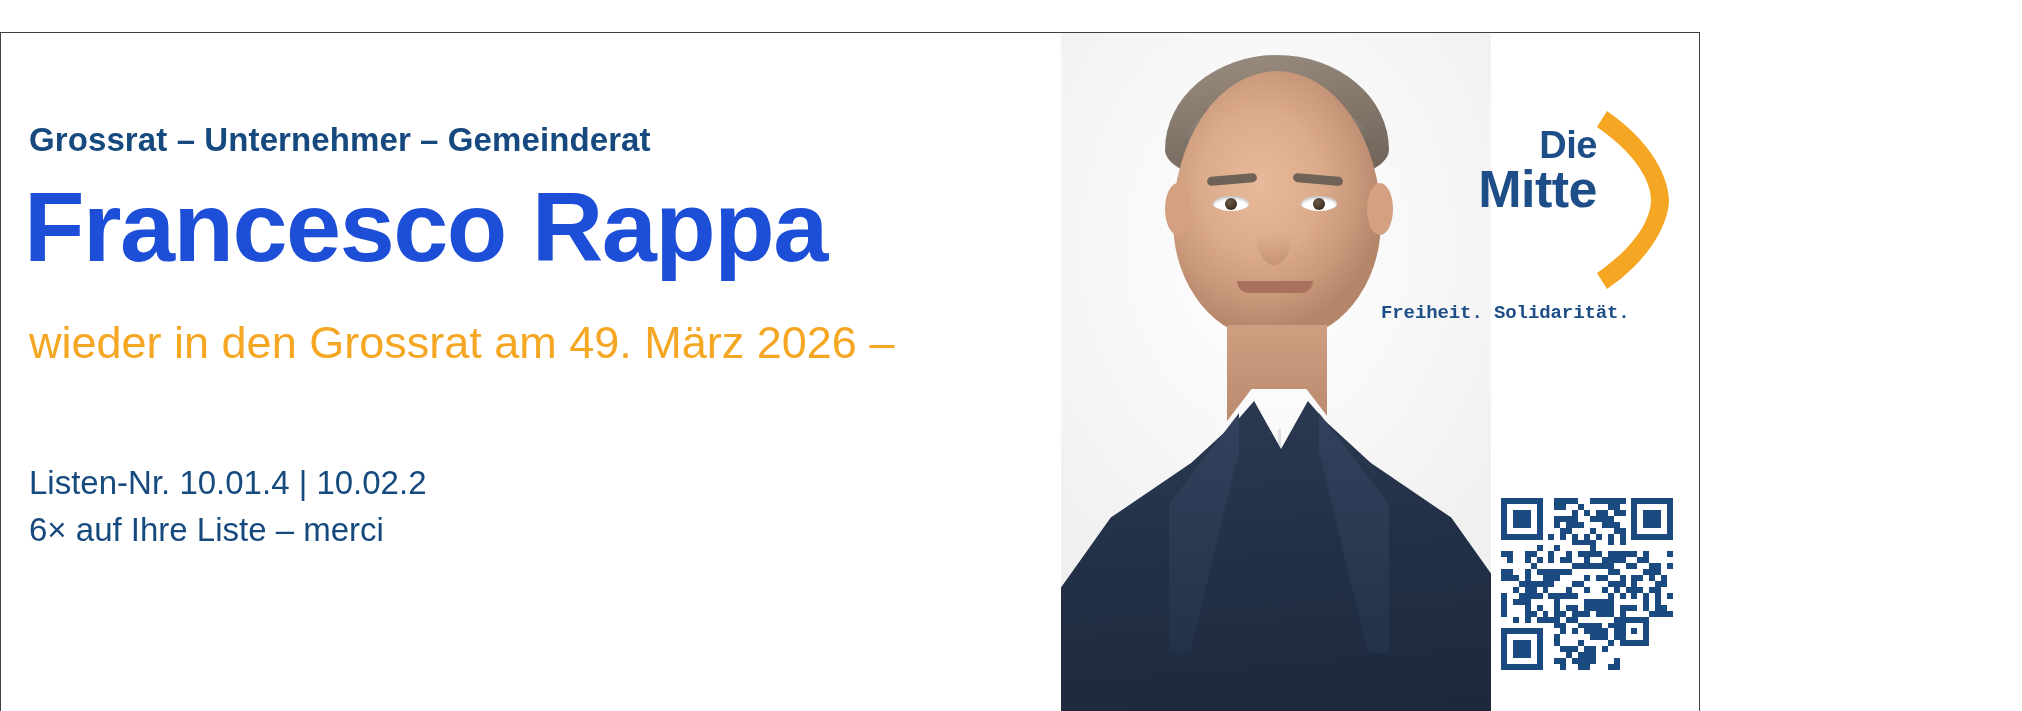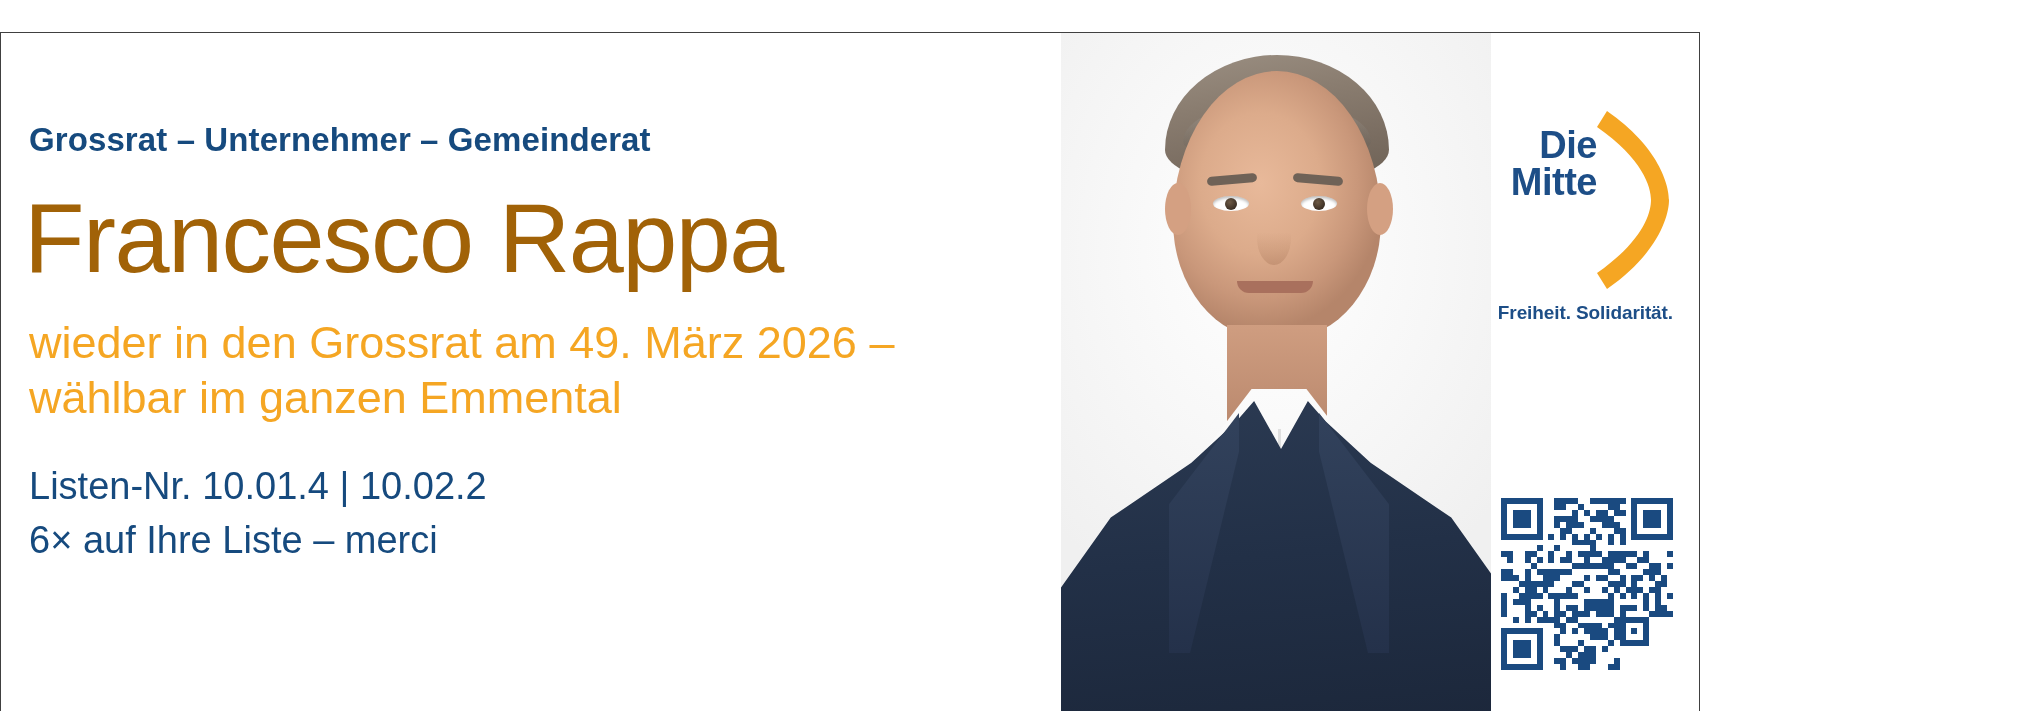--- a/index.html
+++ b/index.html
@@ -39,47 +39,47 @@
     left: 0;
     font-size: 33px;
     font-weight: 700;
     letter-spacing: 0.1px;
     color: #164a7e;
     white-space: nowrap;
   }
 
   .candidate-name {
     position: absolute;
-    top: 155px;
+    top: 144px;
     left: -5px;
     font-size: 99px;
-    font-weight: 400;
+    font-weight: 700;
     letter-spacing: -1.5px;
     line-height: 1.0;
-    color: #a16207;
+    color: #1d4ed8;
     white-space: nowrap;
   }
 
   .promise {
     position: absolute;
     top: 283px;
     left: 0;
     font-size: 45px;
     font-weight: 400;
     line-height: 1.22;
     color: #f5a623;
     white-space: nowrap;
   }
   .promise .ln { display: block; }
 
   .listinfo {
     position: absolute;
     top: 427px;
     left: 0;
-    font-size: 38px;
+    font-size: 33px;
     font-weight: 400;
     line-height: 1.42;
     color: #164a7e;
     white-space: nowrap;
   }
   .listinfo .ln { display: block; }
 
   
   .portrait-wrap {
     position: absolute;
@@ -273,39 +273,40 @@
     position: absolute;
     right: 76px;
     top: 22px;
     text-align: right;
     color: #1d4e87;
     font-weight: 700;
     line-height: 0.98;
     letter-spacing: -0.5px;
   }
   .logo-words .w1 { display: block; font-size: 38px; }
-  .logo-words .w2 { display: block; font-size: 38px; }
+  .logo-words .w2 { display: block; font-size: 52px; }
   .logo-arc {
     position: absolute;
     right: 0;
     top: 0;
     width: 76px;
     height: 190px;
   }
   .logo-slogan {
     position: absolute;
     right: 0;
     top: 196px;
     width: 292px;
-    text-align: right;
+    text-align: left;
     color: #1d4e87;
     font-size: 19px;
     font-weight: 700;
     line-height: 1.28;
     letter-spacing: -0.1px;
+    font-family: Liberation Mono, monospace;
   }
   .logo-slogan .ln { display: block; }
 
   
   .qr-block {
     position: absolute;
     right: 26px;
     top: 465px;
     width: 172px;
     height: 172px;
@@ -320,21 +321,20 @@
 <div id="banner">
 
   <div class="text-col">
 
     <div class="eyebrow">Grossrat – Unternehmer – Gemeinderat</div>
 
     <div class="candidate-name">Francesco Rappa</div>
 
     <div class="promise">
       <span class="ln">wieder in den Grossrat am 49. März 2026 –</span>
-      <span class="ln">wählbar im ganzen Emmental</span>
     </div>
 
     <div class="listinfo">
       <span class="ln">Listen-Nr. 10.01.4 | 10.02.2</span>
       <span class="ln">6× auf Ihre Liste – merci</span>
     </div>
   </div>
 
   <div class="portrait-wrap">
     <div class="portrait">

